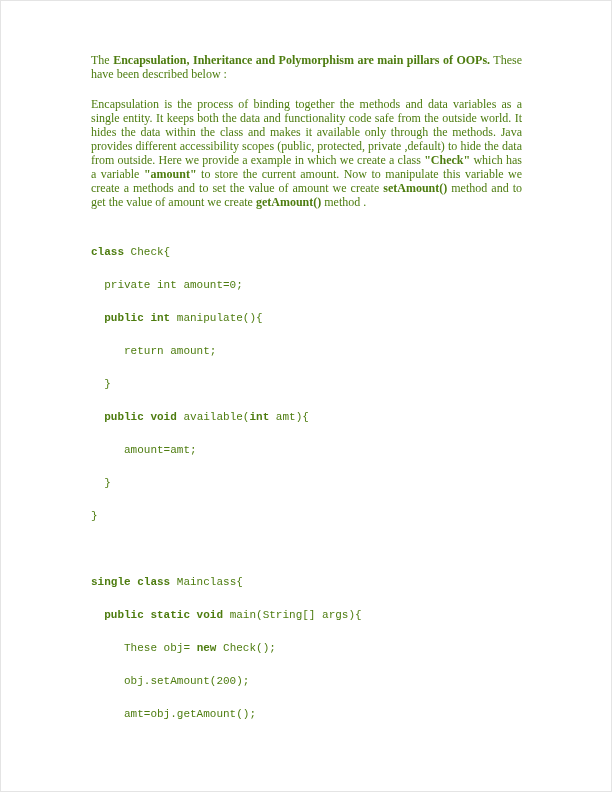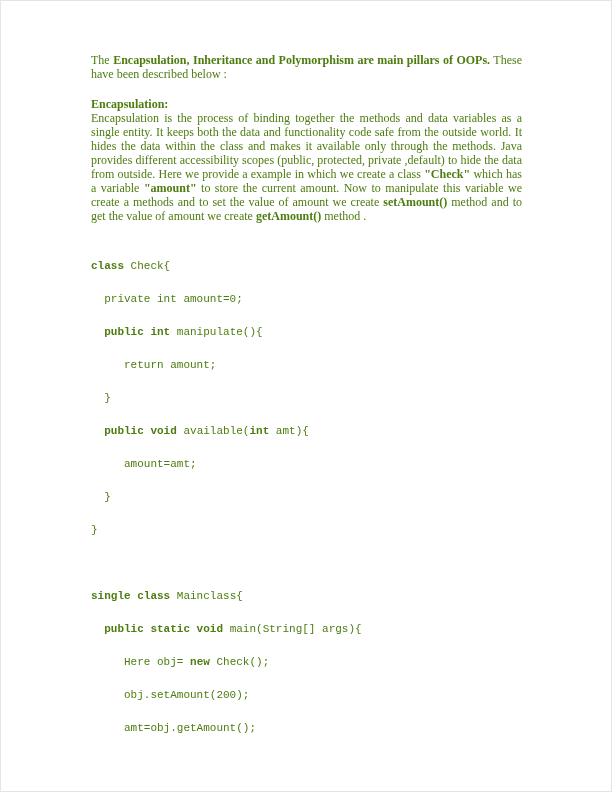--- a/index.html
+++ b/index.html
@@ -32,40 +32,39 @@
   .mb16 { margin-bottom: 16px; }
   .mb18 { margin-bottom: 18px; }
 </style>
 </head>
 <body>
 
 <div class="page">
 
   <p class="para mb16"><span>The </span><span class="b">Encapsulation, Inheritance and Polymorphism are main pillars of OOPs.</span><span> These have been described below :</span></p>
 
-  <p class="heading">Encapsulation:</p>
   <p class="para mb16"><span>Encapsulation is the process of binding together the methods and data variables as a single entity. It keeps both the data and functionality code safe from the outside world. It hides the data within the class and makes it available only through the methods. Java provides different accessibility scopes (public, protected, private ,default) to hide the data from outside. Here we provide a example in which we create a class </span><span class="b">"Check"</span><span> which has a variable </span><span class="b">"amount"</span><span> to store the current amount. Now to manipulate this variable we create a methods and to set the value of amount we create </span><span class="b">setAmount()</span><span> method and to get the value of amount we create </span><span class="b">getAmount()</span><span> method .</span></p>
 
 
   <div class="code mb11">
     <div><span class="b">class</span><span> Check{</span></div>
     <div><span>  private int amount=0;</span></div>
     <div><span>  </span><span class="b">public int</span><span> manipulate(){</span></div>
     <div><span>     return amount;</span></div>
     <div><span>  }</span></div>
     <div><span>  </span><span class="b">public void</span><span> available(</span><span class="b">int</span><span> amt){</span></div>
     <div><span>     amount=amt;</span></div>
     <div><span>  }</span></div>
     <div><span>}</span></div>
   </div>
 
   <div class="code mb18">
     <div><span class="b">single class</span><span> Mainclass{</span></div>
     <div><span>  </span><span class="b">public static void</span><span> main(String[] args){</span></div>
-    <div><span>     Here obj= </span><span class="b">new</span><span> Check();</span></div>
+    <div><span>     These obj= </span><span class="b">new</span><span> Check();</span></div>
     <div><span>     obj.setAmount(200);</span></div>
     <div><span>     amt=obj.getAmount();</span></div>
     
     
     
   </div>
 
 </div>
 
 </body></html>

